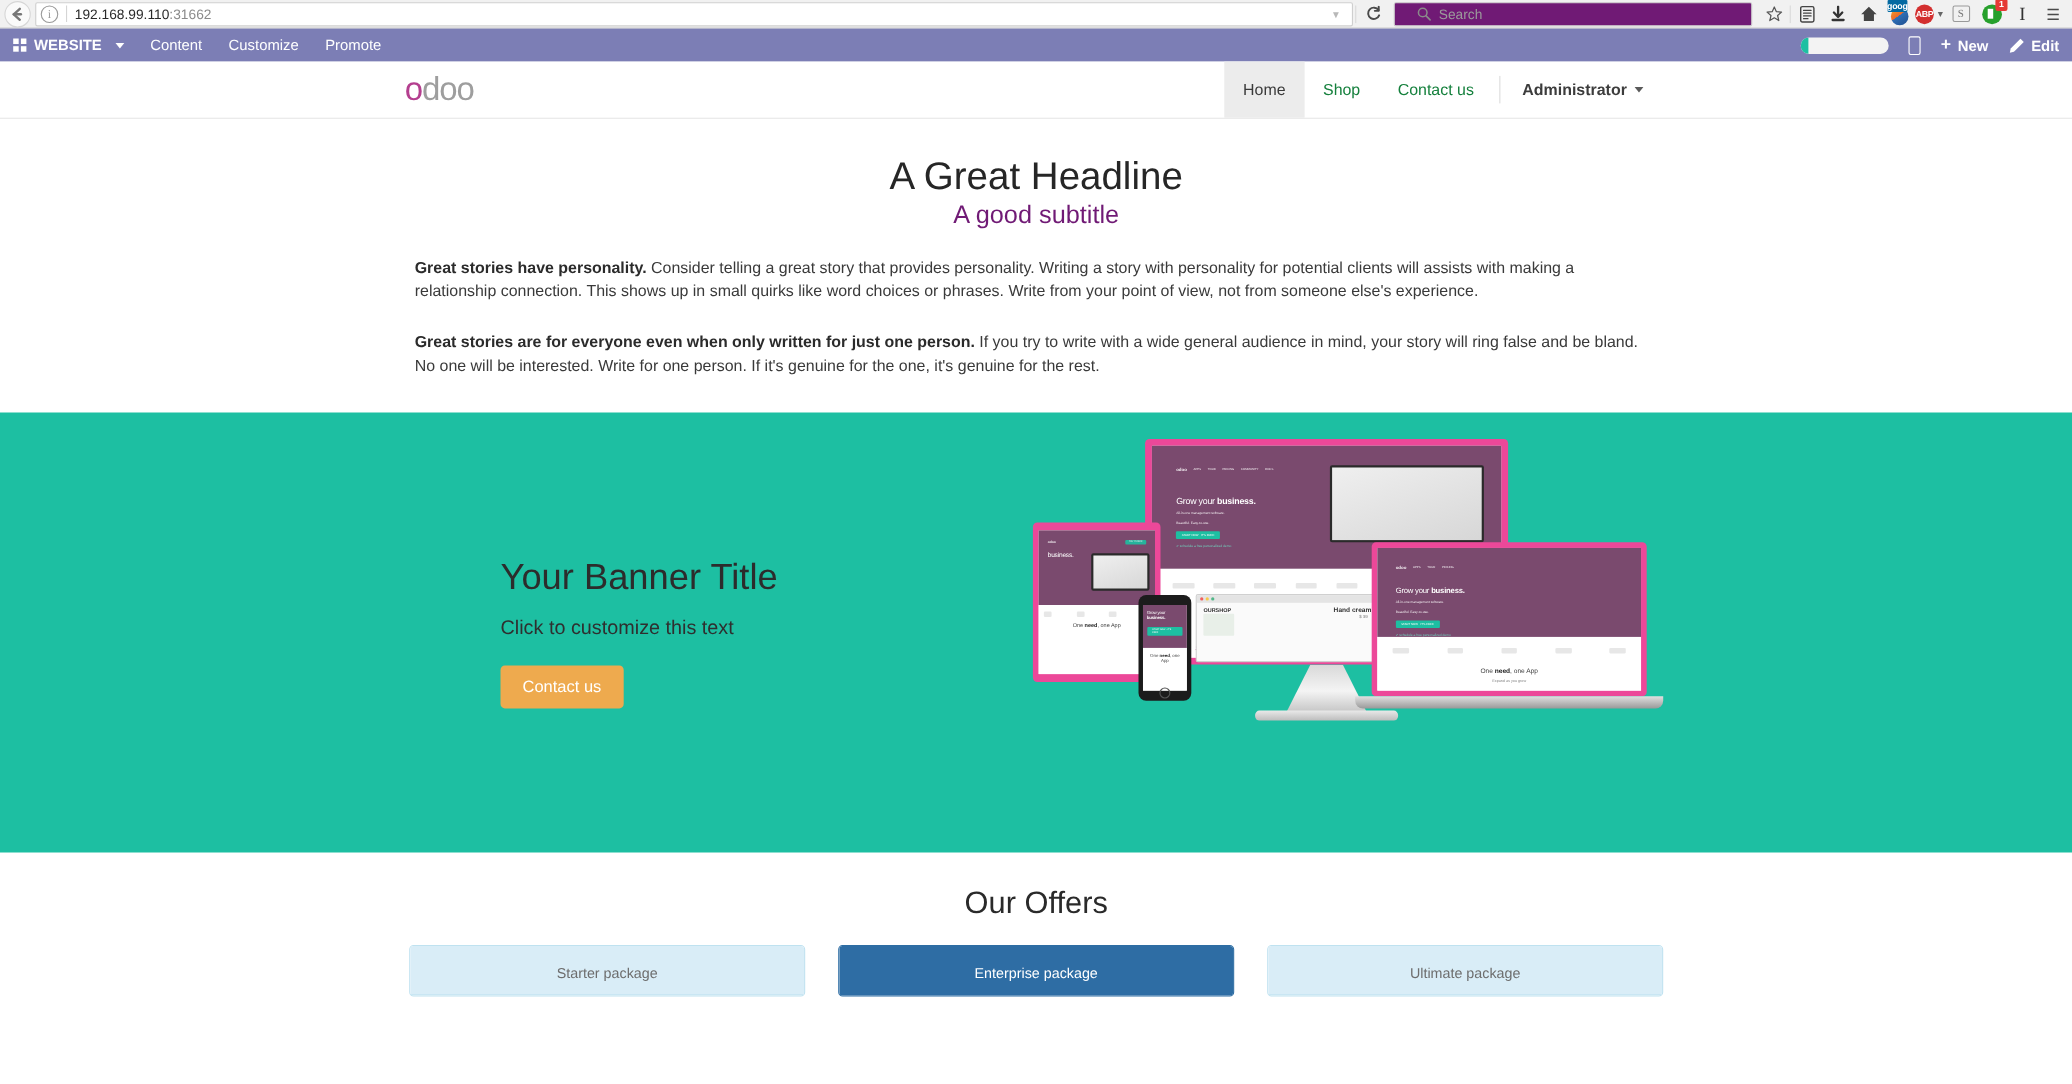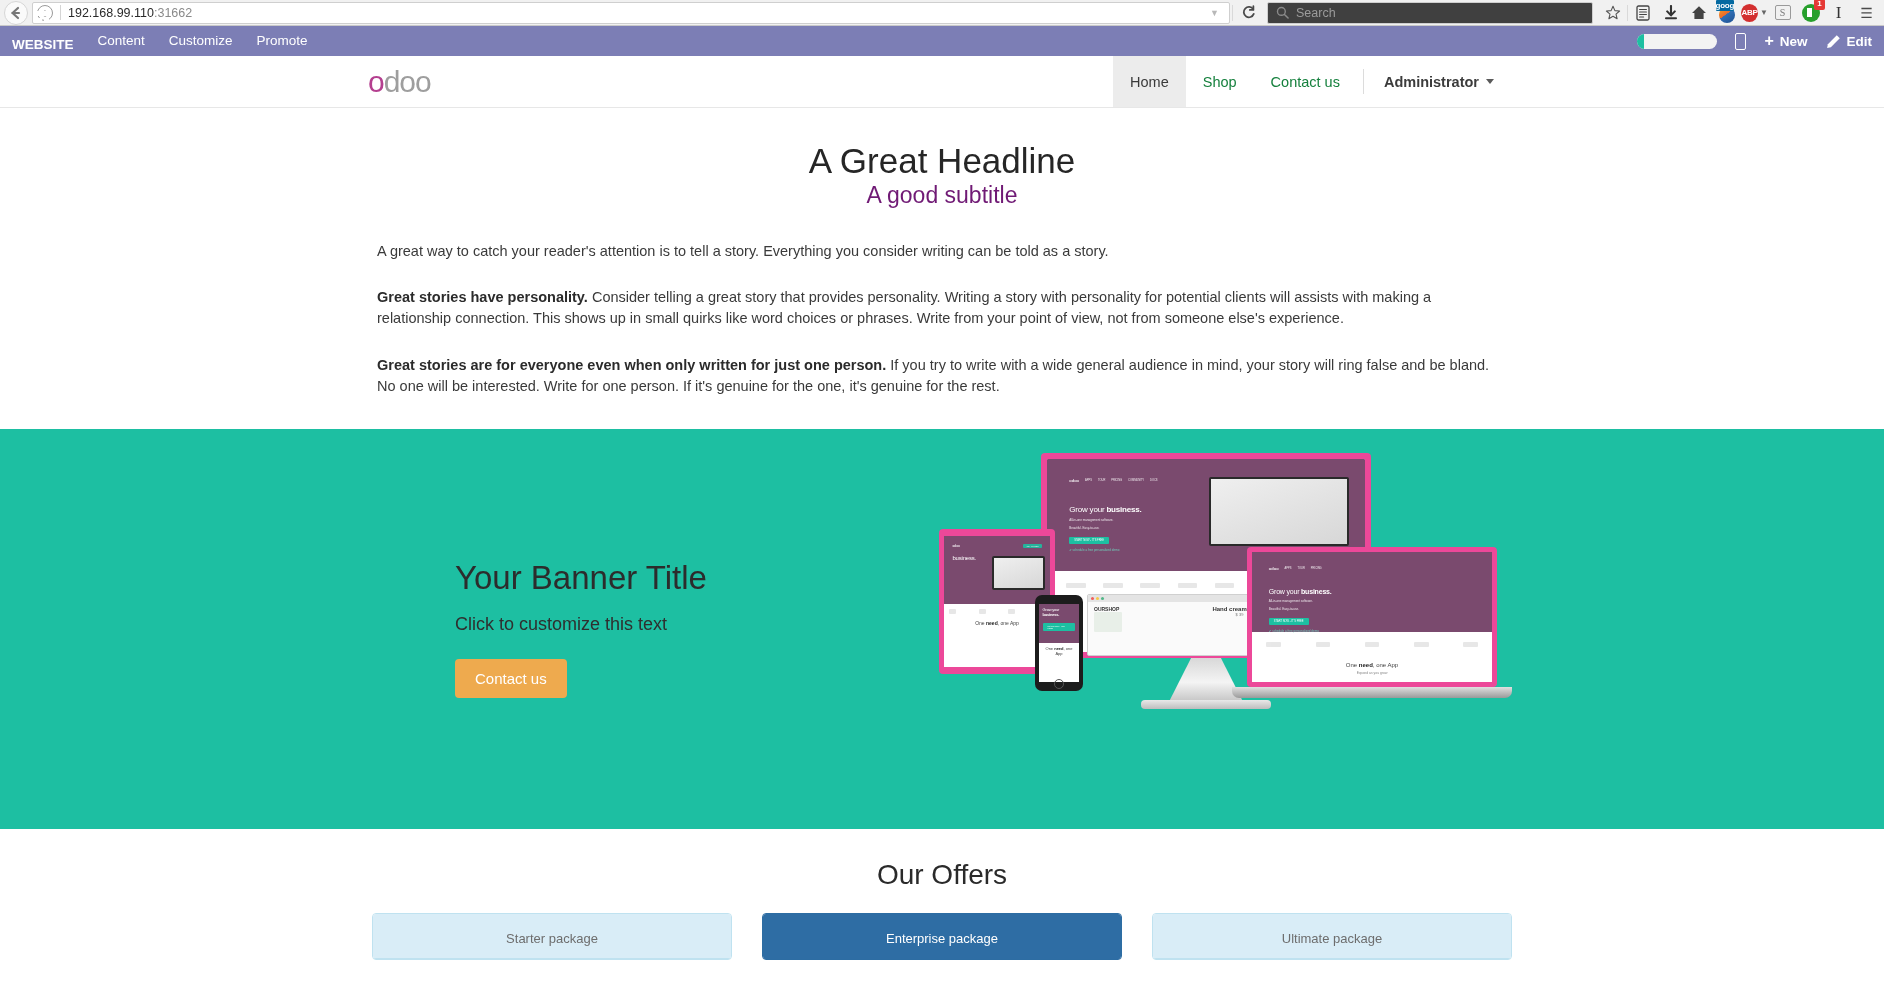--- a/index.html
+++ b/index.html
@@ -67,25 +67,25 @@
     color: #b8b8b8; font-size: 9px; margin: 0 6px; flex: 0 0 auto;
   }
   .url-divider { width: 1px; height: 16px; background: #d9d9d9; flex: 0 0 auto; }
   .reload-btn {
     width: 26px; height: 22px;
     display: flex; align-items: center; justify-content: center;
     color: #4a4a4a; flex: 0 0 auto;
   }
   .search-field {
     width: 326px; height: 22px;
-    background: #404040;
+    background: #701a75;
     border: 1px solid #cfcfcf;
     border-radius: 2px;
     display: flex; align-items: center;
-    padding: 0 8px; gap: 7px;
+    padding: 0 20px; gap: 7px;
     margin-left: 4px;
     flex: 0 0 auto;
   }
   .search-field .ph { font-size: 12.5px; color: #9b9b9b; }
   .tb-icons { display: flex; align-items: center; gap: 1px; flex: 0 0 auto; margin-left: 4px; }
   .tb-icon {
     width: 27px; height: 24px;
     display: flex; align-items: center; justify-content: center;
     position: relative;
     flex: 0 0 auto;
@@ -150,21 +150,21 @@
     font-size: 13.5px;
     padding: 0 12px 0 6px;
   }
   .odoo-bar .left { display: flex; align-items: center; gap: 0; }
   .ob-item {
     padding: 0 12px;
     line-height: 30px;
     white-space: nowrap;
     color: #ffffff;
   }
-  .ob-website { font-weight: bold; display: flex; align-items: center; gap: 7px; padding-left: 6px; flex-direction: column; }
+  .ob-website { font-weight: bold; display: flex; align-items: center; gap: 7px; padding-left: 6px; }
   .grid-icon {
     display: grid;
     grid-template-columns: 5px 5px;
     grid-template-rows: 5px 5px;
     gap: 2px;
   }
   .grid-icon i { background: #ffffff; display: block; }
   .caret-d {
     width: 0; height: 0;
     border-left: 4px solid transparent;
@@ -517,21 +517,20 @@
     <div class="nav-user">
       <span>Administrator</span>
       <span class="caret-dk"></span>
     </div>
   </div>
 </div>
 
 <div class="content-wrap">
   <h1 class="headline">A Great Headline</h1>
   <h2 class="subtitle">A good subtitle</h2>
-  <p class="para p1">A great way to catch your reader's attention is to tell a story. Everything you consider writing can be told as a story.</p>
   <p class="para"><b>Great stories have personality.</b><span> Consider telling a great story that provides personality. Writing a story with personality for potential clients will assists with making a relationship connection. This shows up in small quirks like word choices or phrases. Write from your point of view, not from someone else's experience.</span></p>
   <p class="para"><b>Great stories are for everyone even when only written for just one person.</b><span> If you try to write with a wide general audience in mind, your story will ring false and be bland. No one will be interested. Write for one person. If it's genuine for the one, it's genuine for the rest.</span></p>
 </div>
 
 <div class="banner">
   <div class="banner-inner">
     <div class="banner-text">
       <div class="banner-title">Your Banner Title</div>
       <div class="banner-sub">Click to customize this text</div>
       <button class="banner-cta">Contact us</button>

